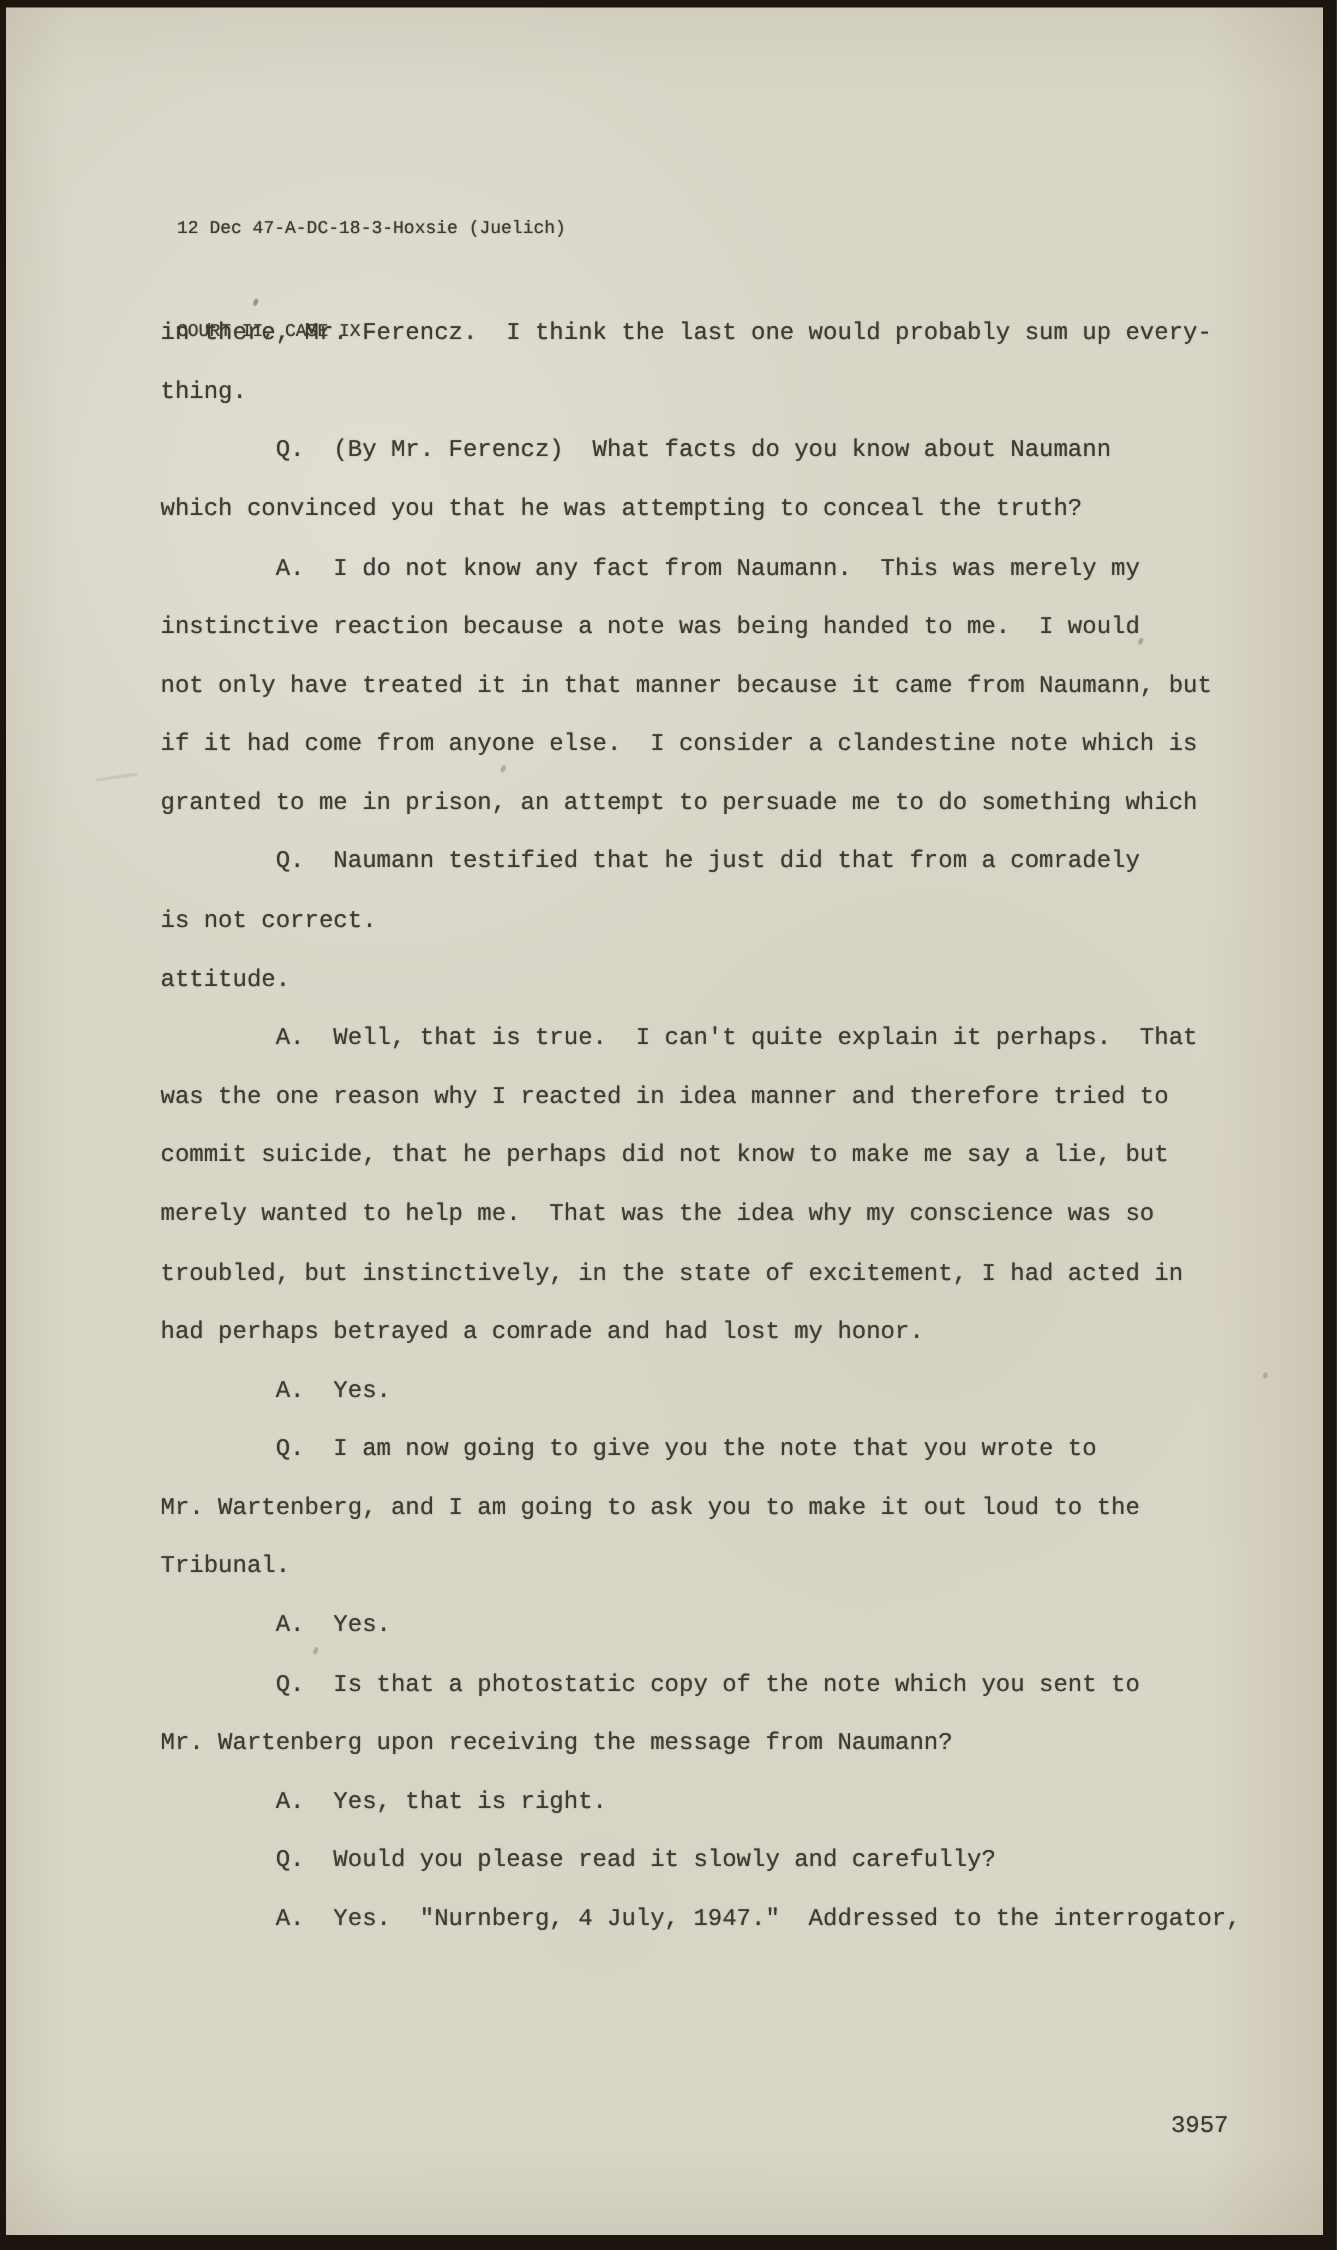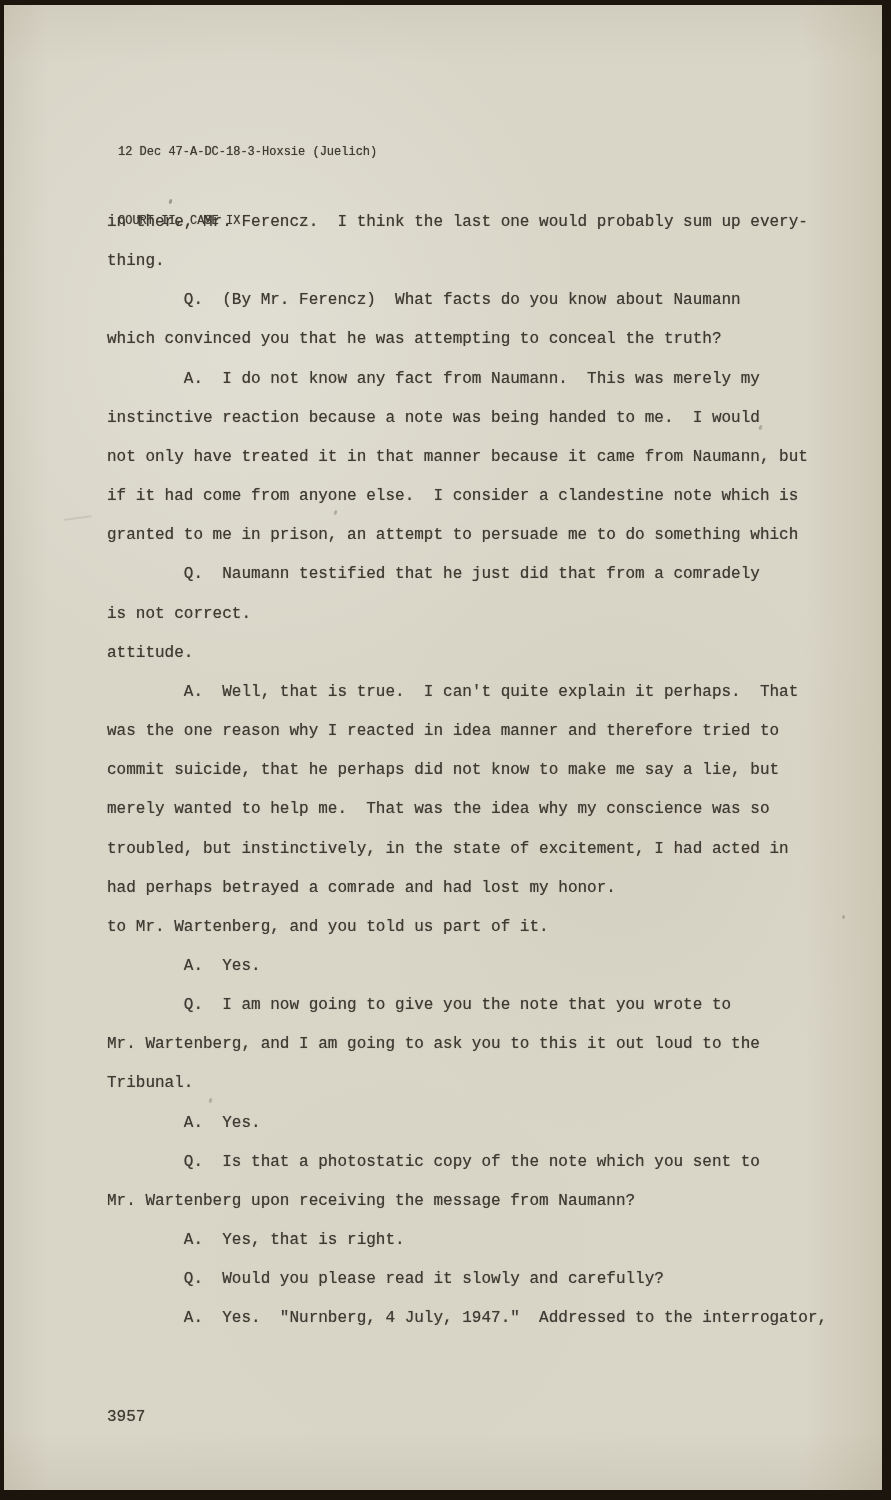--- a/index.html
+++ b/index.html
@@ -31,21 +31,21 @@
   }
   .body {
     position:absolute; left:103px; top:198px; width:730px;
     font-size:16px; line-height:39.17px;
     color: var(--ink, #3f3b33);
     text-shadow: 0 0 0.8px rgba(63,59,51,0.70);
   }
   .body .line { white-space:pre; height:39.17px; }
   .pageno {
     position:absolute; left:103px; top:1402px; width:712px;
-    text-align:left; font-size:16px; line-height:20px;
+    text-align:right; font-size:16px; line-height:20px;
     color: var(--ink, #3f3b33);
     text-shadow: 0 0 0.8px rgba(63,59,51,0.70);
   }
   .speck { position:absolute; background:rgba(72,66,55,0.45); border-radius:50%; }
 </style>
 </head>
 <body>
 
 <div class="scan">
   <div class="paper">
@@ -67,24 +67,23 @@
         <div class="line">granted to me in prison, an attempt to persuade me to do something which</div>
         <div class="line">        Q.  Naumann testified that he just did that from a comradely</div>
         <div class="line">is not correct.</div>
         <div class="line">attitude.</div>
         <div class="line">        A.  Well, that is true.  I can't quite explain it perhaps.  That</div>
         <div class="line">was the one reason why I reacted in idea manner and therefore tried to</div>
         <div class="line">commit suicide, that he perhaps did not know to make me say a lie, but</div>
         <div class="line">merely wanted to help me.  That was the idea why my conscience was so</div>
         <div class="line">troubled, but instinctively, in the state of excitement, I had acted in</div>
         <div class="line">had perhaps betrayed a comrade and had lost my honor.</div>
-        <div class="line">to Mr. Wartenberg, and you told us part of it.</div>
         <div class="line">        A.  Yes.</div>
         <div class="line">        Q.  I am now going to give you the note that you wrote to</div>
-        <div class="line">Mr. Wartenberg, and I am going to ask you to this it out loud to the</div>
+        <div class="line">Mr. Wartenberg, and I am going to ask you to make it out loud to the</div>
         <div class="line">Tribunal.</div>
         <div class="line">        A.  Yes.</div>
         <div class="line">        Q.  Is that a photostatic copy of the note which you sent to</div>
         <div class="line">Mr. Wartenberg upon receiving the message from Naumann?</div>
         <div class="line">        A.  Yes, that is right.</div>
         <div class="line">        Q.  Would you please read it slowly and carefully?</div>
         <div class="line">        A.  Yes.  "Nurnberg, 4 July, 1947."  Addressed to the interrogator,</div>
       </div>
 
     <div class="pageno">3957</div>

